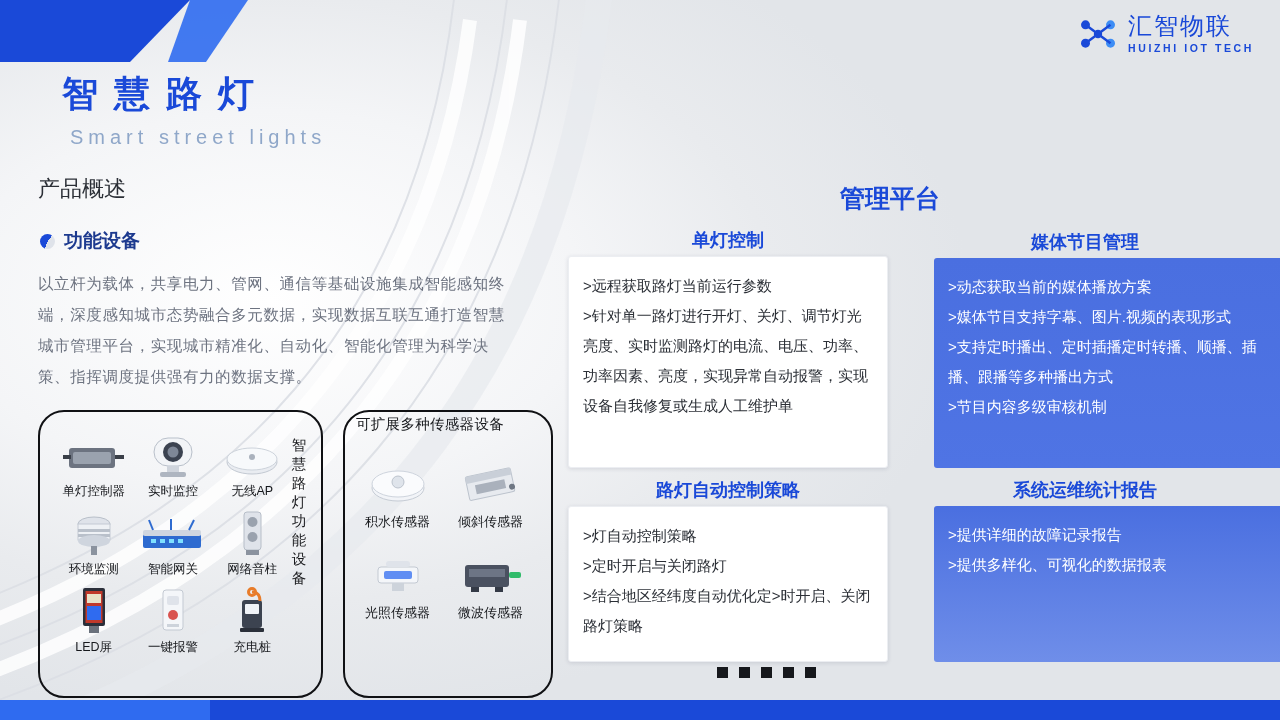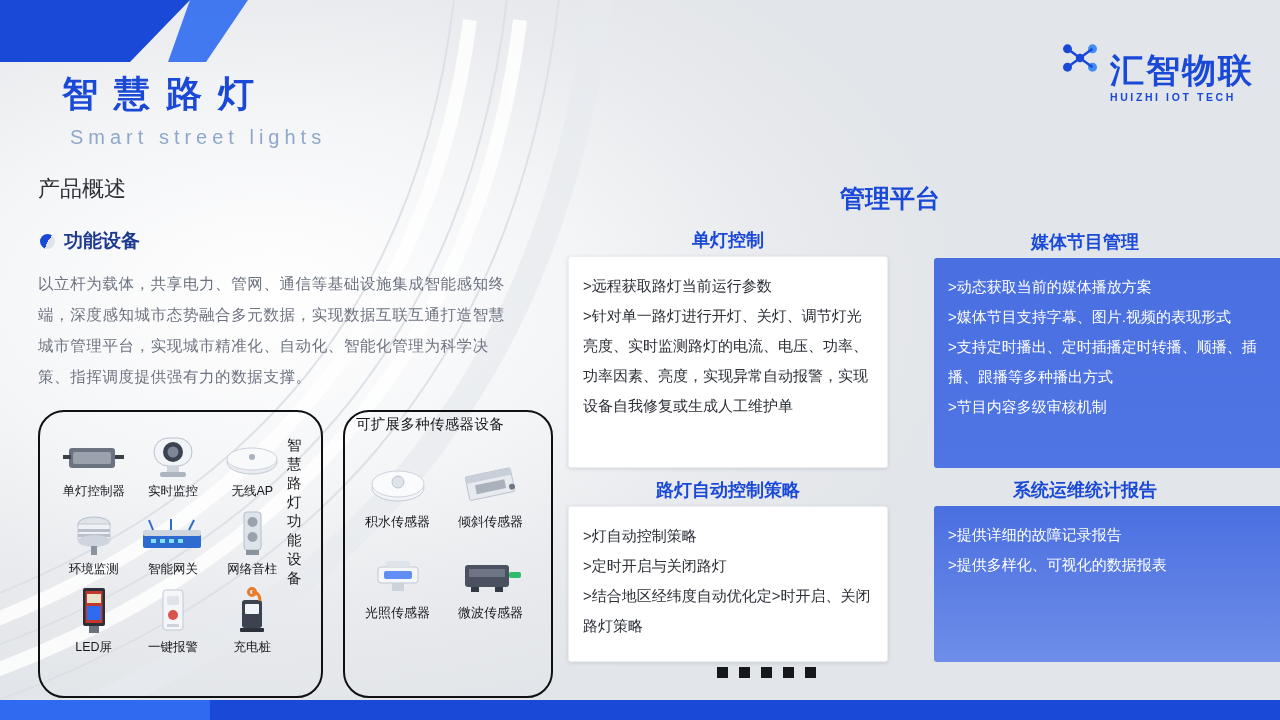--- a/index.html
+++ b/index.html
@@ -37,23 +37,22 @@
   }
 
   
   .logo {
     position: absolute; top: 14px; right: 26px;
     display: flex; align-items: center; gap: 10px;
   }
   .logo-mark { width: 40px; height: 40px; }
   .logo-text { line-height: 1; }
   .logo-cn {
-    font-size: 34px; font-weight: bold; color: #1a49d8;
+    font-size: 24px; font-weight: normal; color: #1a49d8;
     letter-spacing: 2px;
-    margin-top: 39px;
   }
   .logo-en {
     font-size: 10.5px; color: #1a49d8; letter-spacing: 2.6px;
     margin-top: 5px; font-weight: bold;
   }
 
   
   .title-cn {
     position: absolute; left: 62px; top: 70px;
     font-size: 36px; font-weight: bold; color: #1a49d8;
@@ -90,21 +89,21 @@
     border-radius: 26px;
     background: transparent;
   }
   .box-left { left: 38px; top: 410px; width: 285px; height: 288px; }
   .box-right { left: 343px; top: 410px; width: 210px; height: 288px; }
 
   .vert-label {
     position: absolute; right: 10px; top: 24px;
     width: 24px;
     font-size: 14.5px; line-height: 19px; color: #1b1c1f;
-    text-align: left; font-weight: 500;
+    text-align: center; font-weight: 500;
   }
   .grid3 {
     position: absolute; left: 14px; top: 14px;
     width: 238px;
     display: grid; grid-template-columns: repeat(3, 1fr);
     row-gap: 4px;
   }
   .grid2 {
     position: absolute; left: 6px; top: 14px;
     width: 186px;

